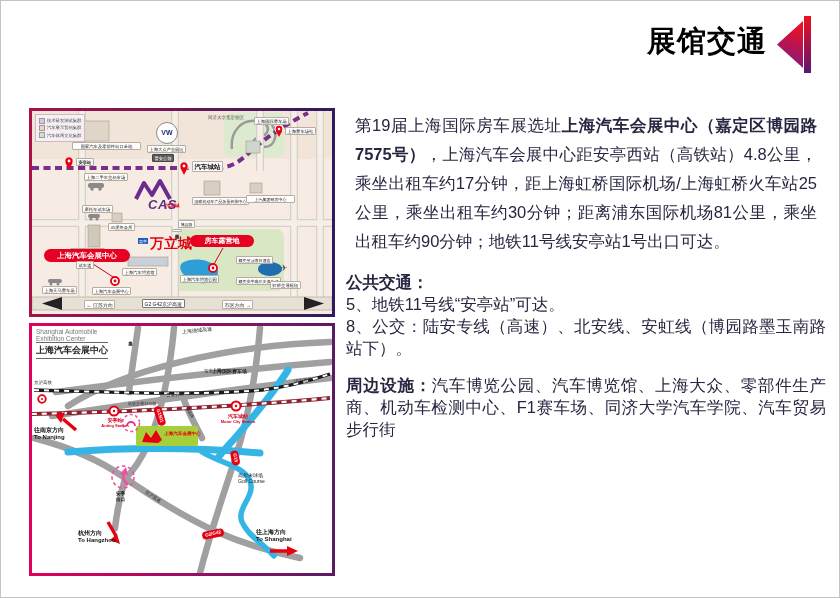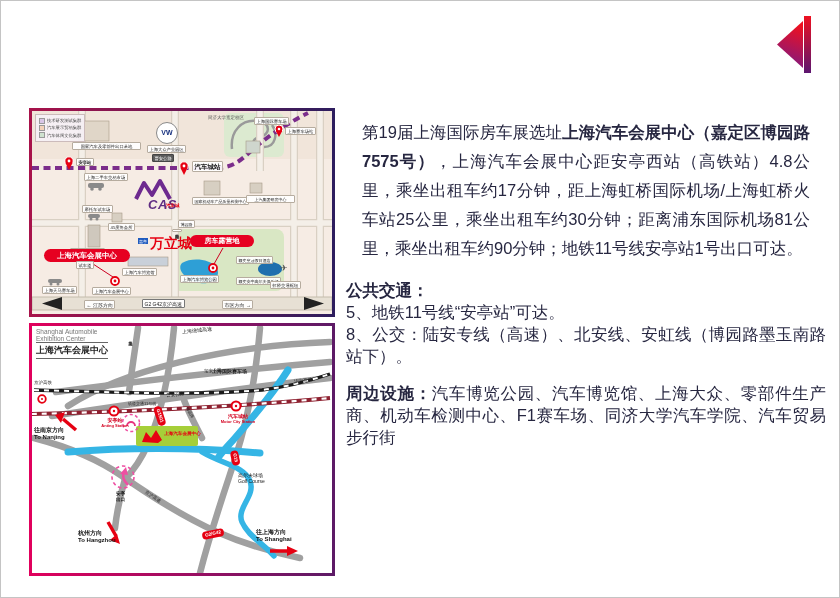--- a/index.html
+++ b/index.html
@@ -8,21 +8,21 @@
   
   .page-title{position:absolute;top:21px;right:72px;margin:0;font-size:29px;font-weight:bold;color:#000;letter-spacing:1px;}
   .title-arrow{position:absolute;right:28px;top:15px;width:34px;height:57px;}
   .title-arrow .tri{position:absolute;left:0;top:5px;width:26px;height:47px;
         background:linear-gradient(200deg,#ee1020 10%,#7a1a86 95%);
         clip-path:polygon(100% 0,0 50%,100% 100%);}
   .title-arrow .bar{position:absolute;right:0;top:0;width:7px;height:57px;
         background:linear-gradient(#ee1020,#5c1670);}
   
   .content{position:absolute;left:345px;top:101px;width:480px;color:#262640;font-size:16.5px;text-align:justify;}
-  .content p.intro{margin:16px;line-height:29px;}
+  .content p.intro{margin:9px;line-height:29px;}
   .content b{font-weight:bold;}
   .sec{margin-top:15px;line-height:22px;}
   .sec .h{font-weight:bold;}
   .gap{margin-top:15px;}
   
   .map-frame{position:absolute;padding:3px;}
   .map-frame.top{left:28px;top:107px;background:linear-gradient(90deg,#a8124a,#2d1d5e);}
   .map-frame.bottom{left:28px;top:322px;background:linear-gradient(90deg,#e1005c,#5c1a66);}
   .map-inner{position:relative;overflow:hidden;}
   .map-inner.m1{width:300px;height:203px;background:#f6ece4;}
@@ -47,20 +47,21 @@
   .vert{writing-mode:vertical-rl;}
   .st-red{position:absolute;color:#d4001f;font-weight:bold;text-align:center;line-height:1.15;}
   .dir{position:absolute;color:#111;font-weight:bold;line-height:1.2;white-space:nowrap;}
   .roadlbl{position:absolute;color:#222;white-space:nowrap;}
 </style>
 </head>
 <body>
 
 <div class="slide">
 
+  <h1 class="page-title">展馆交通</h1>
   <div class="title-arrow">
     <div class="tri"></div>
     <div class="bar"></div>
   </div>
 
   <div class="map-frame top">
     <div class="map-inner m1">
       <svg width="300" height="203" viewBox="0 0 300 203">
         <rect width="300" height="203" fill="#f6ece4"></rect>
         <rect x="0" y="0" width="300" height="48" fill="#f1e5da"></rect>

